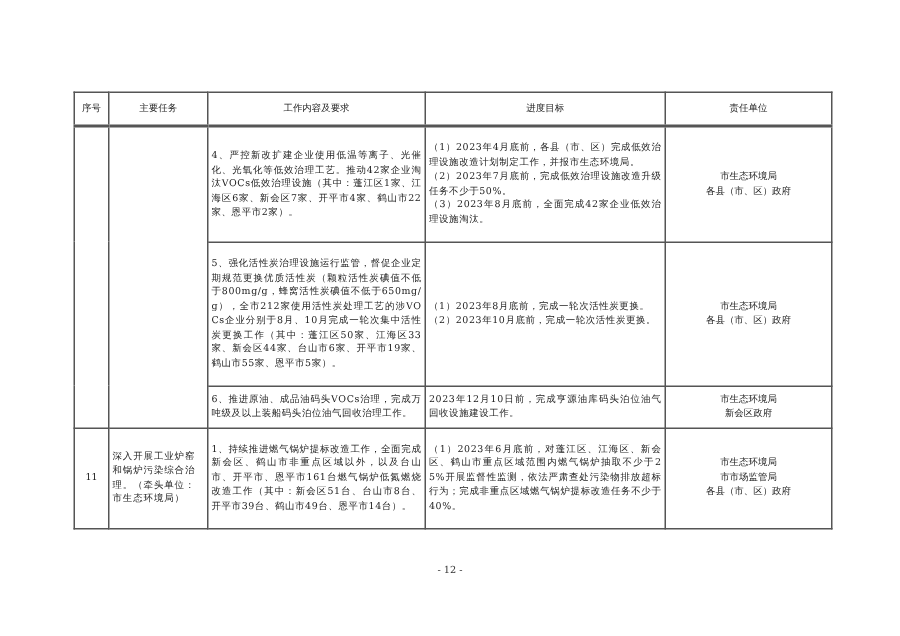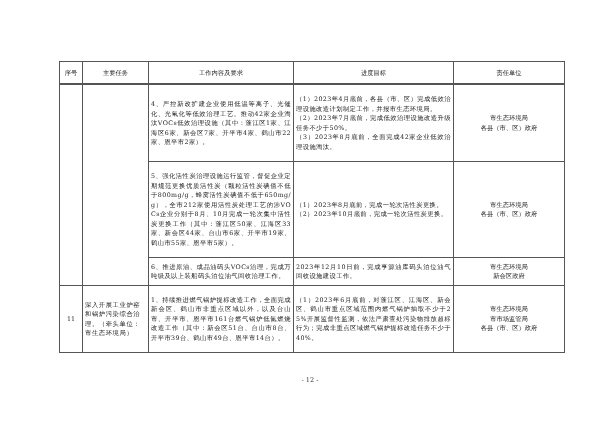--- a/index.html
+++ b/index.html
@@ -1,18 +1,18 @@
 <!DOCTYPE html>
 <html><head>
 <meta charset="utf-8">
 <style>
   html, body { margin: 0; padding: 0; background: #ffffff; }
   body { width: 600px; height: 424px; position: relative; overflow: hidden;
          font-family: "DejaVu Serif", "Liberation Serif", serif; color: #222; }
-  .page { position: absolute; left: 10px; top: 0; width: 540px; height: 424px; }
+  .page { position: absolute; left: 0; top: 0; width: 540px; height: 424px; }
   table.doc { position: absolute; left: 49px; top: 61px; width: 505px;
               border-collapse: collapse; table-layout: fixed; }
   table.doc td, table.doc th { border: 1px solid #555; padding: 0 2px;
               font-size: 6.3px; line-height: 9.5px; vertical-align: middle;
               word-break: break-all; }
   table.doc th { font-weight: normal; text-align: center; height: 21px;
                  border-bottom: 2px solid #555; }
   .c-no { text-align: center; }
   .c-task { text-align: left; padding-left: 4px; padding-right: 4px; letter-spacing: 0.6px; }
   .c-work { text-align: justify; letter-spacing: 0.4px; }

